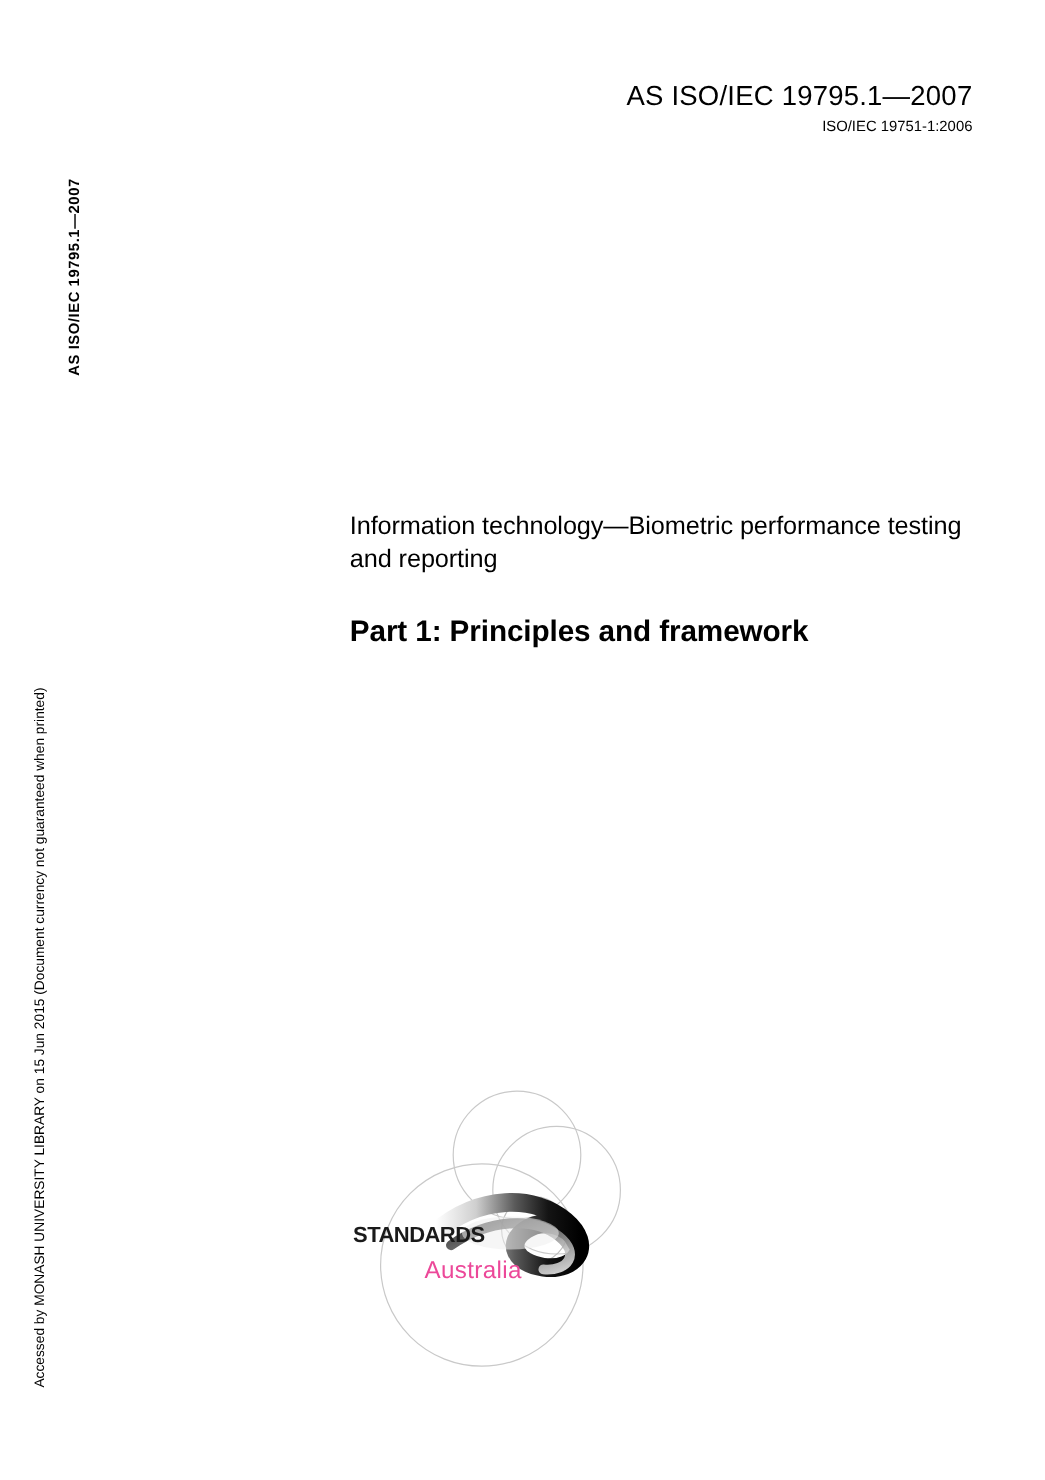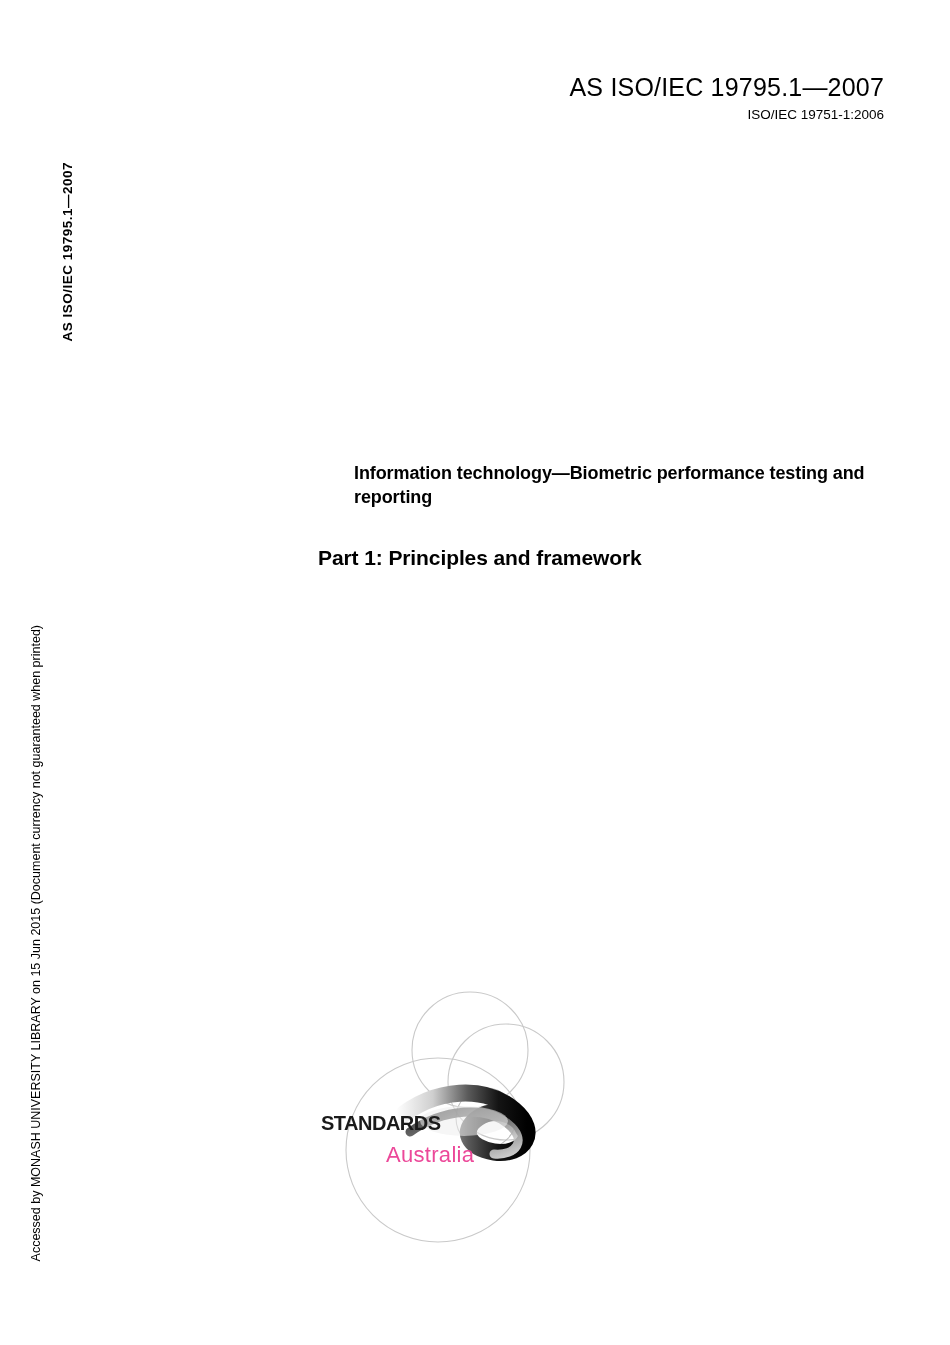--- a/index.html
+++ b/index.html
@@ -76,29 +76,28 @@
     line-height: 1.15;
     letter-spacing: 0.1px;
   }
   .aus-standard sup {
     font-size: 15px;
     vertical-align: super;
     line-height: 0;
   }
   .doc-title {
     margin-top: 70px;
-    font-size: 18px;
-    font-weight: bold;
+    font-size: 23px;
+    font-weight: normal;
     line-height: 1.32;
     letter-spacing: -0.1px;
-    margin-left: 36px;
   }
   .part-title {
     margin-top: 34px;
-    font-size: 21px;
+    font-size: 27px;
     font-weight: bold;
     line-height: 1.3;
     letter-spacing: -0.1px;
   }
 
   
   .logo-area {
     position: absolute;
     left: 318px;
     top: 990px;

